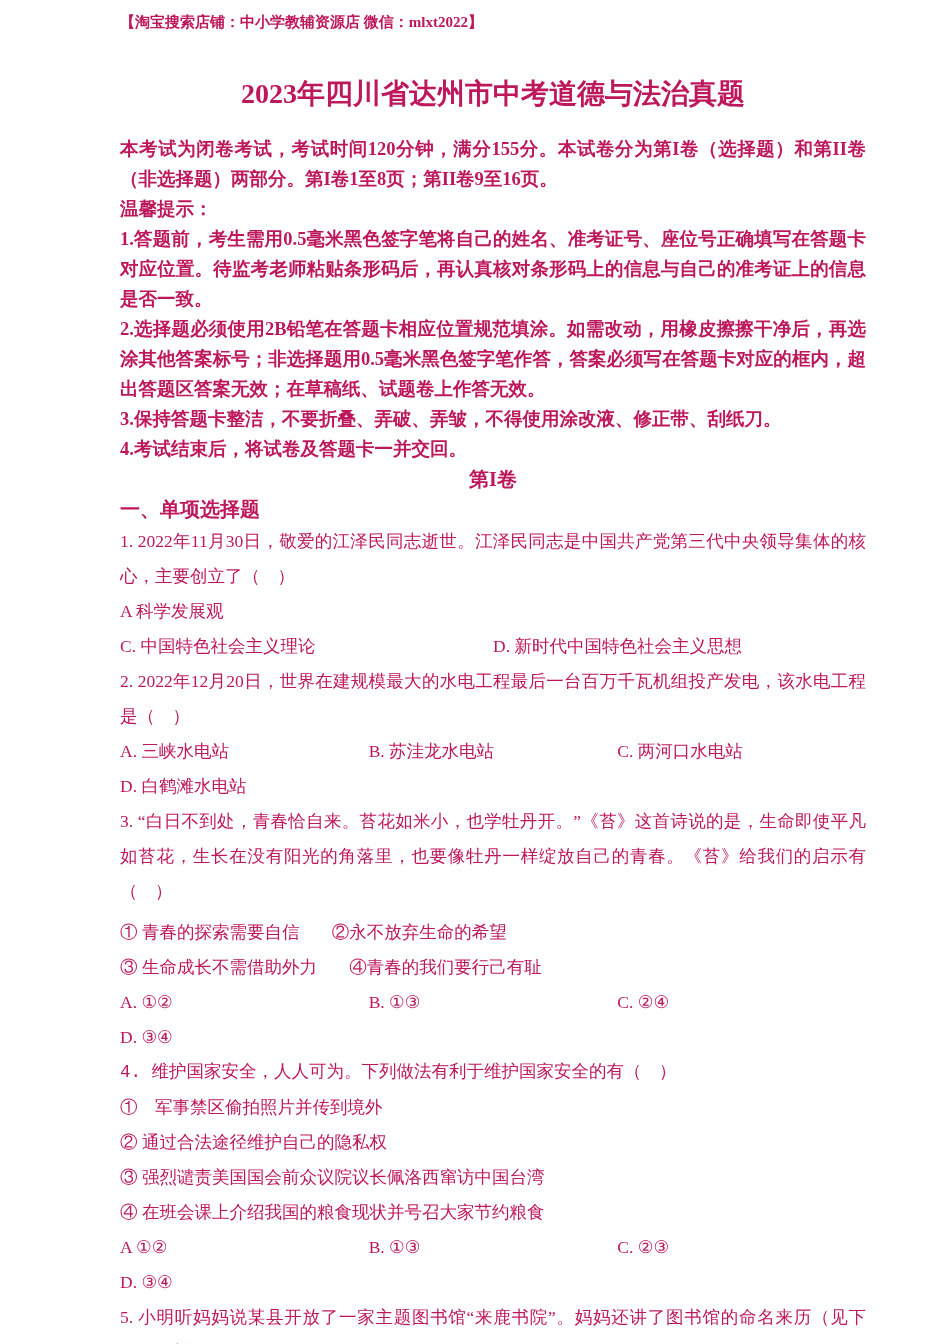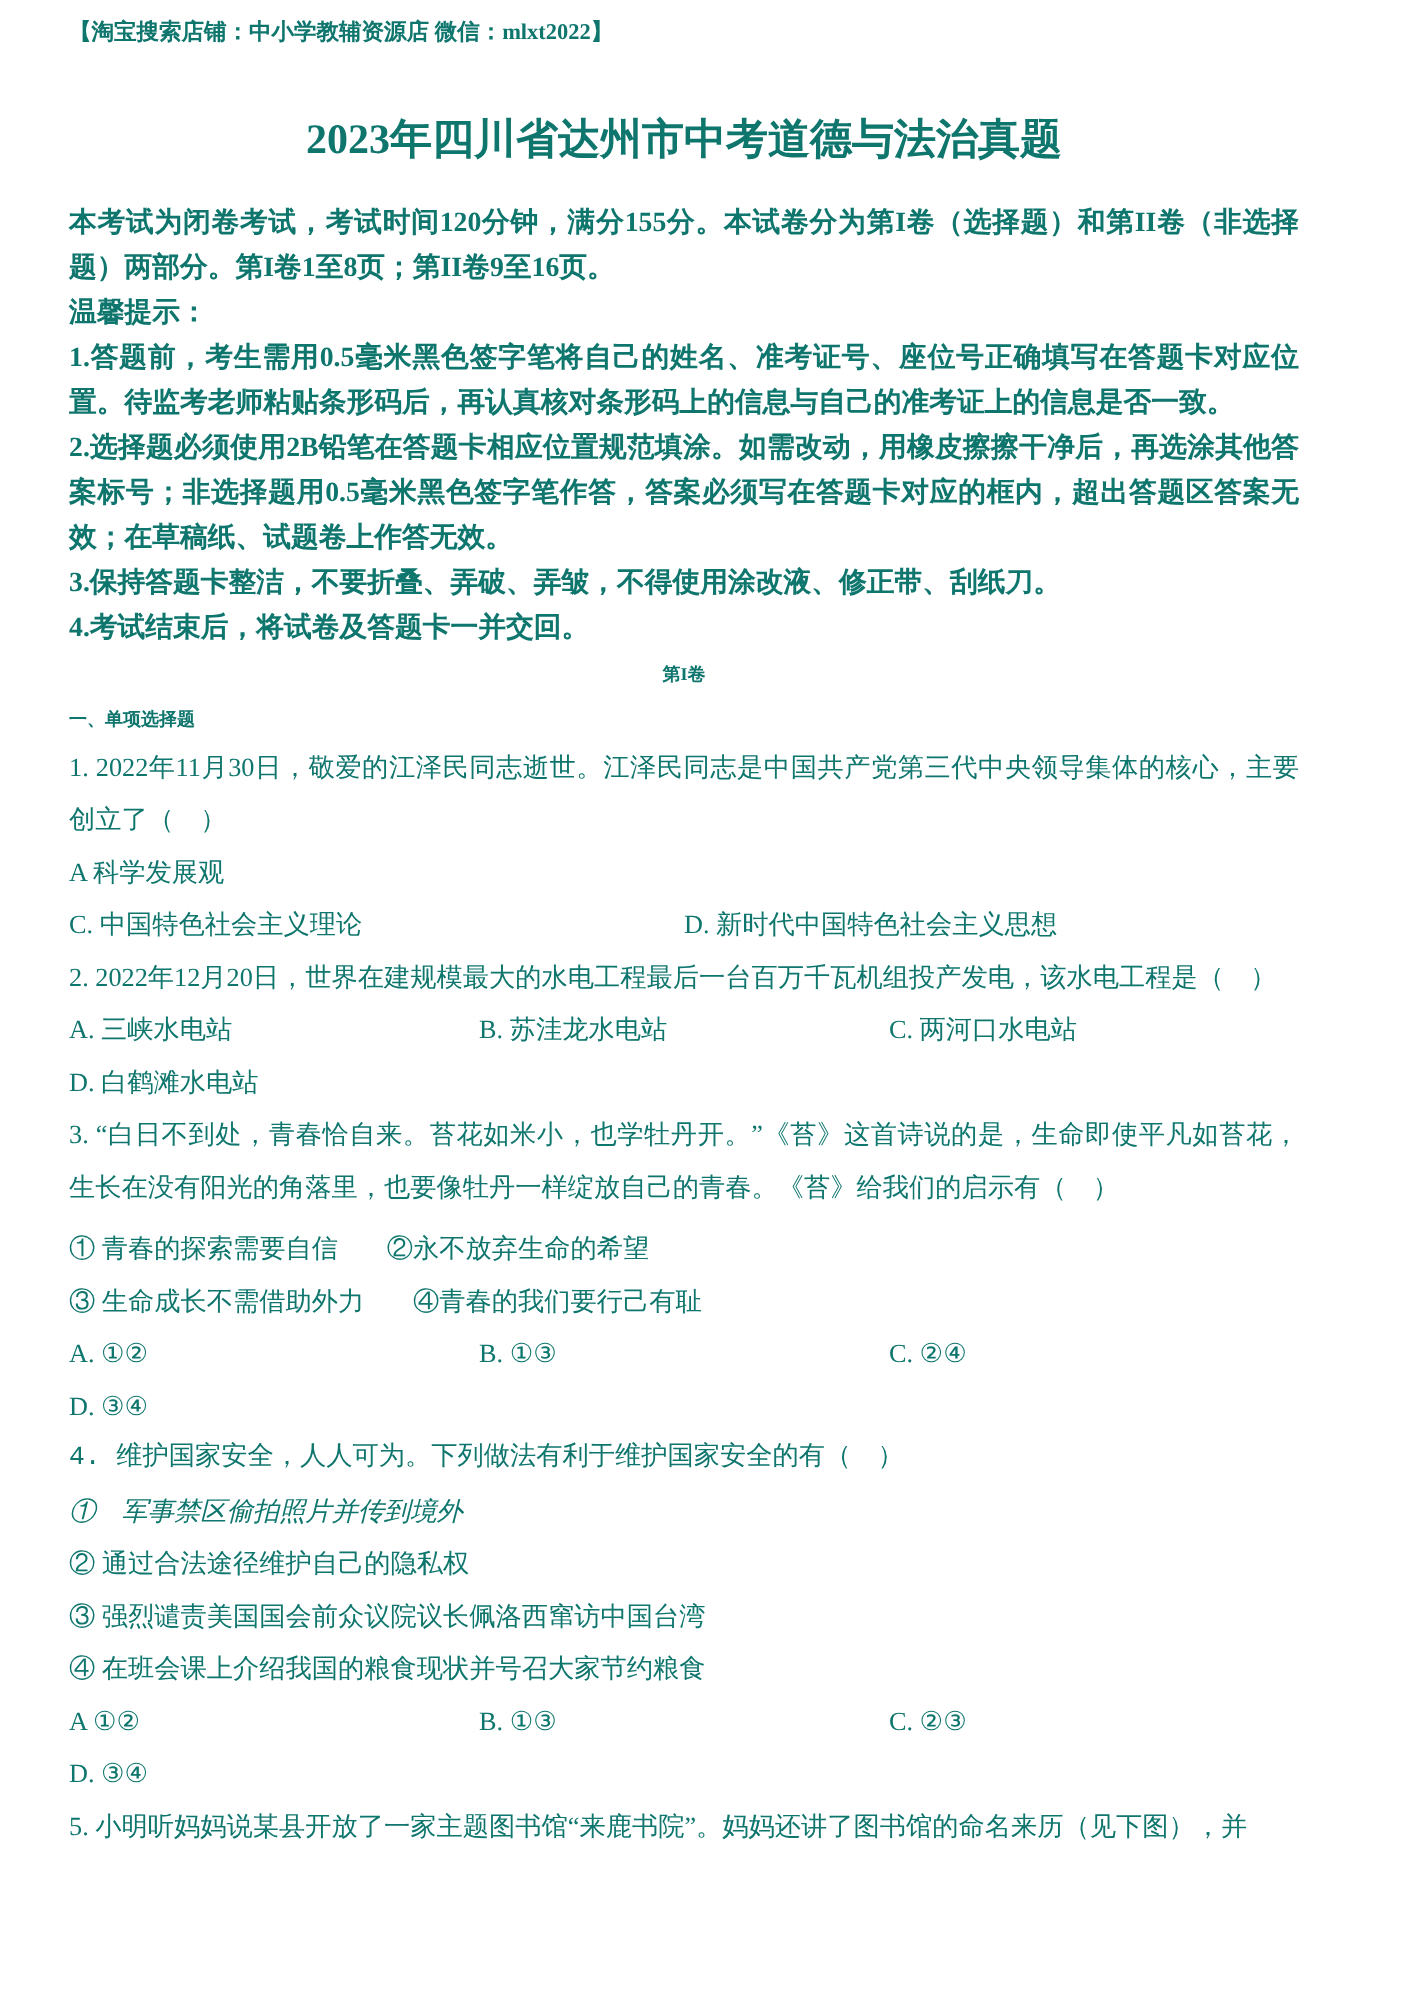--- a/index.html
+++ b/index.html
@@ -2,24 +2,24 @@
 <html><head>
 <meta charset="utf-8">
 <style>
   html, body { margin: 0; padding: 0; background: #e8e8e8; }
   .page {
     position: relative;
     width: 950px;
     height: 1344px;
     margin: 0 auto;
     background: #ffffff;
-    color: #0f766e;
+    color: #be185d;
     font-family: "Liberation Serif", "DejaVu Serif", serif;
     box-sizing: border-box;
-    padding: 12px 84px 0 46px;
+    padding: 12px 84px 0 120px;
     overflow: hidden;
   }
   .header-note {
     margin: 0;
     font-size: 15px;
     line-height: 20px;
     font-weight: bold;
   }
   .title {
     margin: 44px 0 22px 0;
@@ -30,21 +30,21 @@
   }
   .intro p {
     margin: 0;
     font-size: 18.5px;
     font-weight: bold;
     line-height: 30px;
     text-align: justify;
   }
   .heading-line {
     margin: 0;
-    font-size: 12px;
+    font-size: 20px;
     font-weight: bold;
     line-height: 30px;
   }
   .center { text-align: center; }
   .questions {
     font-size: 17.5px;
     line-height: 35px;
   }
   .q { margin: 0; }
   .q p { margin: 0; }
@@ -52,21 +52,21 @@
   .opt-row-2 {
     display: grid;
     grid-template-columns: 1fr 1fr;
   }
   .opt-row-4 {
     display: grid;
     grid-template-columns: repeat(3, 1fr);
   }
   .pair > span:first-child { margin-right: 28px; }
   .q3-items { margin-top: 6px; }
-  .q4-item-first { margin-top: 12px; margin-bottom: 13px; font-style: italic; }
+  .q4-item-first { margin-top: 12px; margin-bottom: 13px; }
   .q4-stem { margin-top: 6px; font-family: Liberation Mono, monospace; }
 </style>
 </head>
 <body>
 
 <div class="page">
 
   <p class="header-note">【淘宝搜索店铺：中小学教辅资源店 微信：mlxt2022】</p>
 
   <h1 class="title">2023年四川省达州市中考道德与法治真题</h1>

